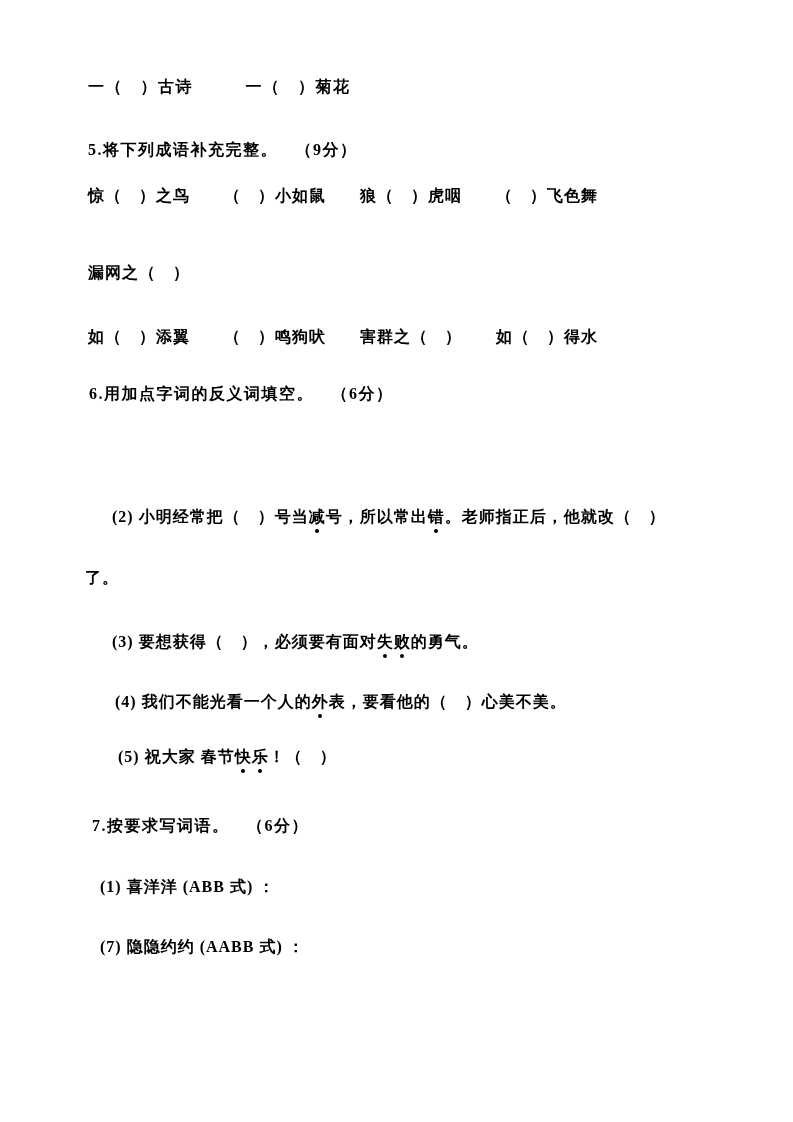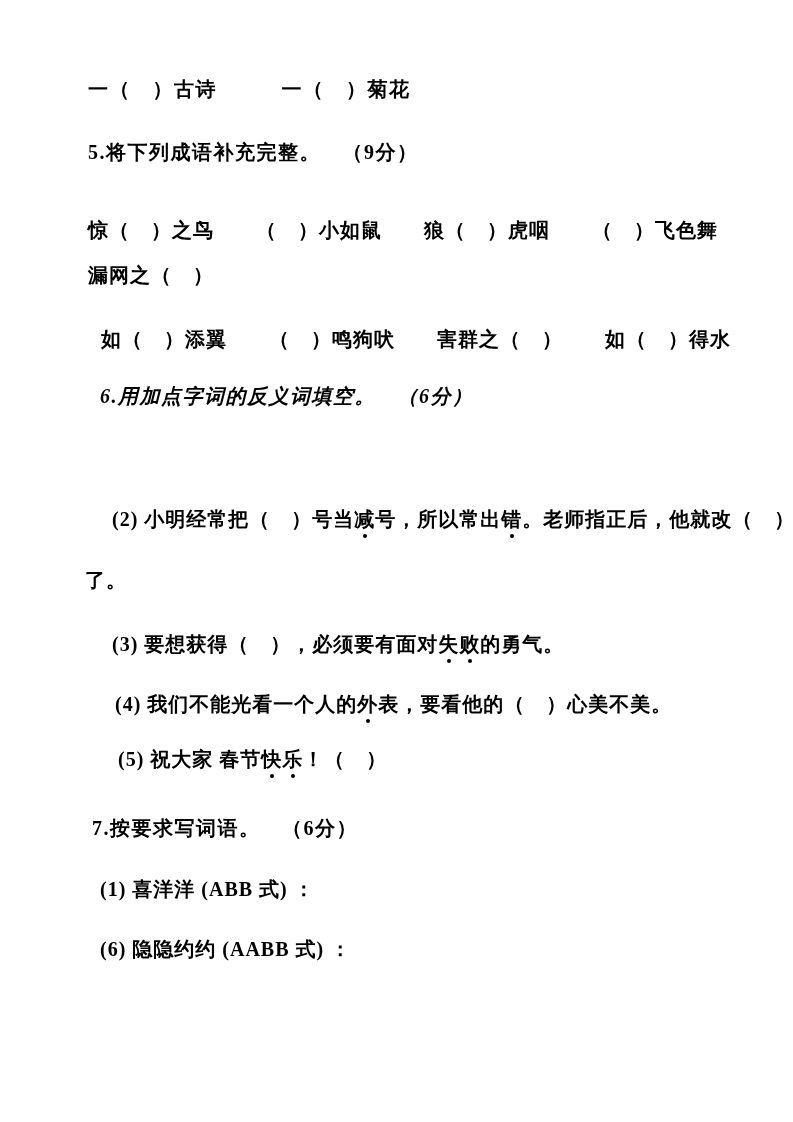--- a/index.html
+++ b/index.html
@@ -15,21 +15,21 @@
     position: absolute;
     left: 0; top: 0;
     width: 793px;
     height: 1122px;
     background: #ffffff;
     color: #000000;
   }
   .line {
     position: absolute;
     white-space: nowrap;
-    font-size: 20px;
+    font-size: 16px;
     font-weight: bold;
     color: #000000;
     letter-spacing: 1px;
     line-height: 1.25;
   }
   .heading-line { letter-spacing: 1.5px; }
   .dotted-char {
     position: relative;
     display: inline-block;
   }
@@ -40,24 +40,24 @@
     bottom: -6px;
     transform: translateX(-50%);
     width: 4px;
     height: 4px;
     border-radius: 50%;
     background: #000000;
   }
   
   .l1  { left: 88px;  top: 77px;  }
   .l2  { left: 88px;  top: 140px; }
-  .l3  { left: 88px;  top: 218px; text-align: right; }
+  .l3  { left: 88px;  top: 186px; text-align: right; }
   .l4  { left: 88px;  top: 263px; }
-  .l5  { left: 88px;  top: 327px; margin-left: 13px; }
-  .l6  { left: 100px;  top: 384px; font-style: italic; }
+  .l5  { left: 88px;  top: 327px; }
+  .l6  { left: 89px;  top: 384px; }
   .l7  { left: 115px; top: 447px; }
   .l8  { left: 112px; top: 507px; }
   .l9  { left: 85px;  top: 568px; }
   .l10 { left: 112px; top: 632px; }
   .l11 { left: 115px; top: 692px; text-align: center; }
   .l12 { left: 118px; top: 747px; }
   .l13 { left: 92px;  top: 816px; }
   .l14 { left: 100px; top: 877px; }
   .l15 { left: 100px; top: 937px; }
   .l16 { left: 100px; top: 997px; }
@@ -72,14 +72,14 @@
   <div class="line l4"><span>漏网之（　）</span></div>
   <div class="line l5"><span>如（　）添翼　　（　）鸣狗吠　　害群之（　）　　如（　）得水</span></div>
   <div class="line l6  heading-line"><span>6.用加点字词的反义词填空。　（6分）</span></div>
   <div class="line l8"><span>(2) 小明经常把（　）号当</span><span class="dotted-char">减</span><span>号，所以常出</span><span class="dotted-char">错</span><span>。老师指正后，他就改（　）</span></div>
   <div class="line l9"><span>了。</span></div>
   <div class="line l10"><span>(3) 要想获得（　），必须要有面对</span><span class="dotted-char">失</span><span class="dotted-char">败</span><span>的勇气。</span></div>
   <div class="line l11"><span>(4) 我们不能光看一个人的</span><span class="dotted-char">外</span><span>表，要看他的（　）心美不美。</span></div>
   <div class="line l12"><span>(5) 祝大家 春节</span><span class="dotted-char">快</span><span class="dotted-char">乐</span><span>！（　）</span></div>
   <div class="line l13 heading-line"><span>7.按要求写词语。　（6分）</span></div>
   <div class="line l14"><span>(1) 喜洋洋 (ABB 式) ：</span></div>
-  <div class="line l15"><span>(6) 隐隐约约 (AABB 式) ：</span></div>
+  <div class="line l15"><span>(7) 隐隐约约 (AABB 式) ：</span></div>
 </main>
 
 </body></html>

